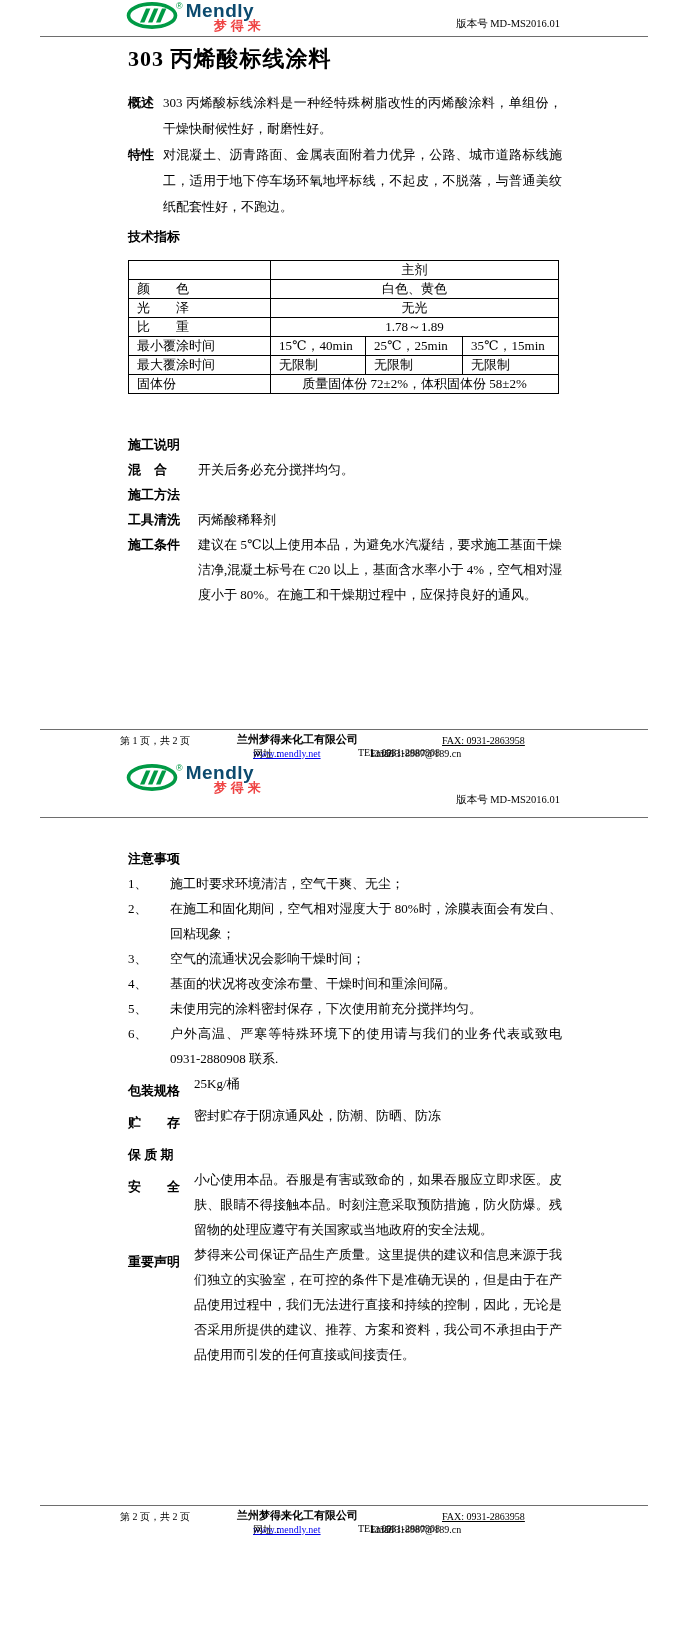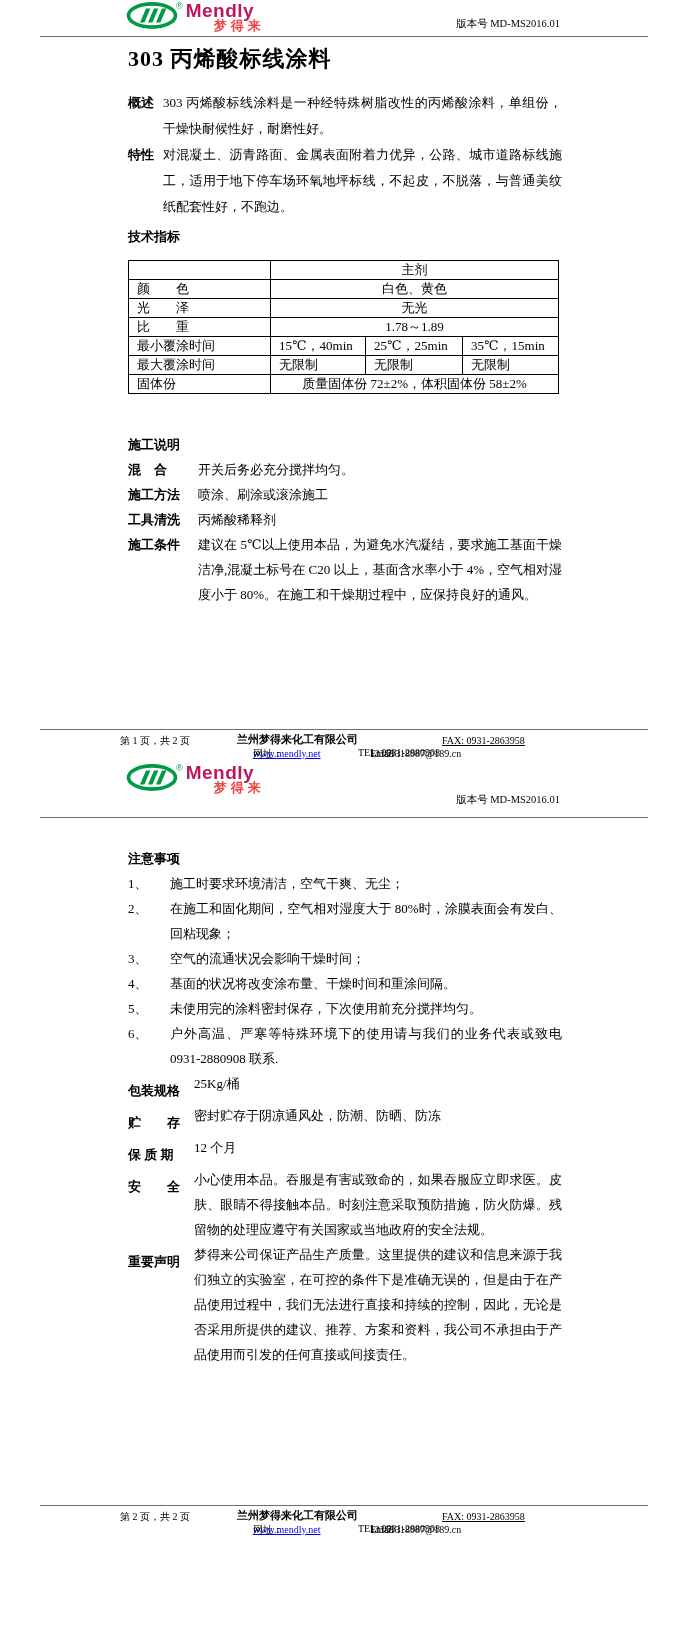--- a/index.html
+++ b/index.html
@@ -10,21 +10,21 @@
     font-family:"Liberation Serif","DejaVu Serif",serif;
     font-size:13px;
   }
   
   .logo { position:absolute; display:flex; align-items:flex-start; }
   .logo-p1 { left:126px; top:2px; }
   .logo-p2 { left:126px; top:764px; }
   .logo-mark { display:block; }
   .logo-reg { color:#009A45; font-size:9px; line-height:9px; margin-left:-4px; font-family:"Liberation Sans",sans-serif; }
   .logo-words { margin-left:3px; }
-  .logo-en { color:#be185d; font-weight:bold; font-size:19px; line-height:17px; letter-spacing:.5px; font-family:"Liberation Sans","DejaVu Sans",sans-serif; }
+  .logo-en { color:#0c4a6e; font-weight:bold; font-size:19px; line-height:17px; letter-spacing:.5px; font-family:"Liberation Sans","DejaVu Sans",sans-serif; }
   .logo-cn { color:#ef4444; font-weight:bold; font-size:13px; line-height:13px; letter-spacing:4px; margin:0 0 0 28px; }
   .version { position:absolute; right:127px; font-size:10.5px; white-space:nowrap; }
   .version-p1 { top:17px; }
   .version-p2 { top:793px; }
   .rule { position:absolute; left:40px; right:39px; border-top:1px solid #6e6e6e; }
   .rule-h1 { top:36px; }
   .rule-h2 { top:817px; }
   
   .doc-title { position:absolute; left:128px; top:44px; font-size:22px; font-weight:bold; letter-spacing:1px; }
   
@@ -150,21 +150,20 @@
     </table>
 
     <div class="construction">
       <div class="cons-heading">施工说明</div>
       <div class="c-row">
         <span class="clbl">混　合</span>
         <span class="ctxt">开关后务必充分搅拌均匀。</span>
       </div>
       <div class="c-row">
         <span class="clbl">施工方法</span>
-        <span class="ctxt">喷涂、刷涂或滚涂施工</span>
       </div>
       <div class="c-row">
         <span class="clbl">工具清洗</span>
         <span class="ctxt">丙烯酸稀释剂</span>
       </div>
       <div class="c-row">
         <span class="clbl">施工条件</span>
         <span class="ctxt">建议在 5℃以上使用本品，为避免水汽凝结，要求施工基面干燥洁净,混凝土标号在 C20 以上，基面含水率小于 4%，空气相对湿度小于 80%。在施工和干燥期过程中，应保持良好的通风。</span>
       </div>
     </div>
@@ -231,21 +230,20 @@
     <div class="s-row">
       <span class="slbl">包装规格</span>
       <span class="stxt">25Kg/桶</span>
     </div>
     <div class="s-row">
       <span class="slbl">贮　　存</span>
       <span class="stxt">密封贮存于阴凉通风处，防潮、防晒、防冻</span>
     </div>
     <div class="s-row">
       <span class="slbl">保 质 期</span>
-      <span class="stxt">12 个月</span>
     </div>
     <div class="s-row">
       <span class="slbl">安　　全</span>
       <span class="stxt">小心使用本品。吞服是有害或致命的，如果吞服应立即求医。皮肤、眼睛不得接触本品。时刻注意采取预防措施，防火防爆。残留物的处理应遵守有关国家或当地政府的安全法规。</span>
     </div>
     <div class="s-row">
       <span class="slbl">重要声明</span>
       <span class="stxt">梦得来公司保证产品生产质量。这里提供的建议和信息来源于我们独立的实验室，在可控的条件下是准确无误的，但是由于在产品使用过程中，我们无法进行直接和持续的控制，因此，无论是否采用所提供的建议、推荐、方案和资料，我公司不承担由于产品使用而引发的任何直接或间接责任。</span>
     </div>
   </div>

